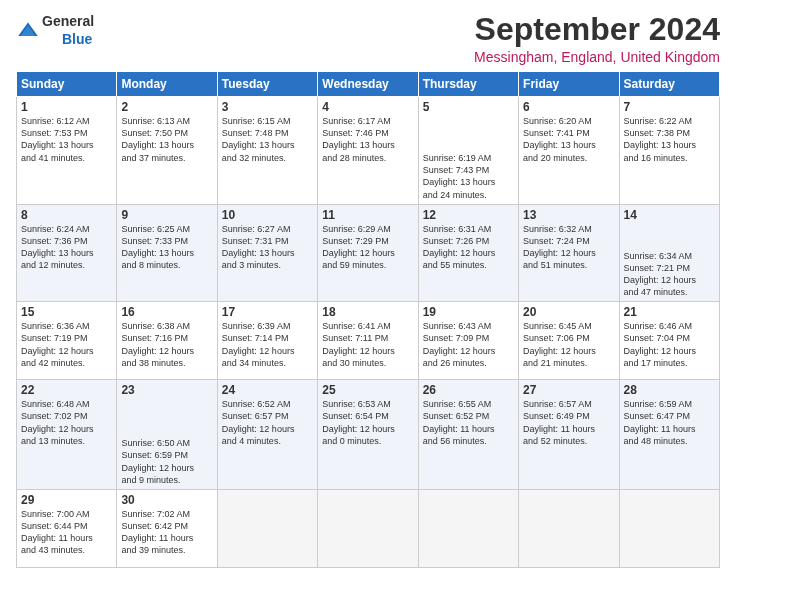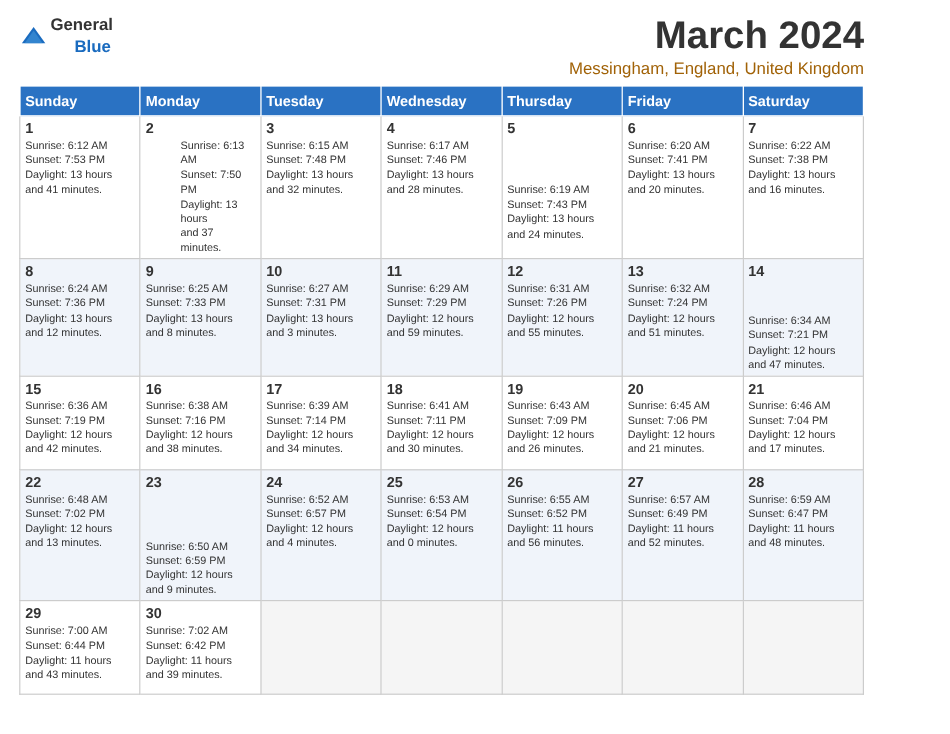--- a/index.html
+++ b/index.html
@@ -44,21 +44,21 @@
       text-align: right;
     }
     .month-title {
       font-size: 32px;
       font-weight: bold;
       color: #333;
       line-height: 1.1;
     }
     .location {
       font-size: 14px;
-      color: #a16207;
+      color: #be185d;
       margin-top: 2px;
     }
     table {
       width: 100%;
       border-collapse: collapse;
       table-layout: fixed;
     }
     th {
       background-color: #2a72c3;
       color: #fff;
@@ -109,21 +109,21 @@
       <svg class="logo-icon" viewBox="0 0 30 24">
         <polygon points="15,2 28,20 2,20" fill="#1a6bbf"></polygon>
         <polygon points="15,6 25,20 5,20" fill="#4a9de0" opacity="0.5"></polygon>
       </svg>
       <div>
         <span class="logo-text-general">General</span><br>
         <span class="logo-text-blue">Blue</span>
       </div>
     </div>
     <div class="title-block">
-      <div class="month-title">March 2024</div>
+      <div class="month-title">September 2024</div>
       <div class="location">Messingham, England, United Kingdom</div>
     </div>
   </div>
 
   <table>
     <thead>
       <tr>
         <th>Sunday</th>
         <th>Monday</th>
         <th>Tuesday</th>
@@ -137,21 +137,21 @@
     <tr>
           <td>
             <span class="day-num">1</span>
             <div class="day-detail" style="white-space: pre-line;">Sunrise: 6:12 AM
 Sunset: 7:53 PM
 Daylight: 13 hours
 and 41 minutes.</div>
           </td>
           <td>
             <span class="day-num">2</span>
-            <div class="day-detail" style="white-space: pre-line; margin-left: 29px;">Sunrise: 6:13 AM
+            <div class="day-detail" style="white-space: pre-line;">Sunrise: 6:13 AM
 Sunset: 7:50 PM
 Daylight: 13 hours
 and 37 minutes.</div>
           </td>
           <td>
             <span class="day-num">3</span>
             <div class="day-detail" style="white-space: pre-line;">Sunrise: 6:15 AM
 Sunset: 7:48 PM
 Daylight: 13 hours
 and 32 minutes.</div>

